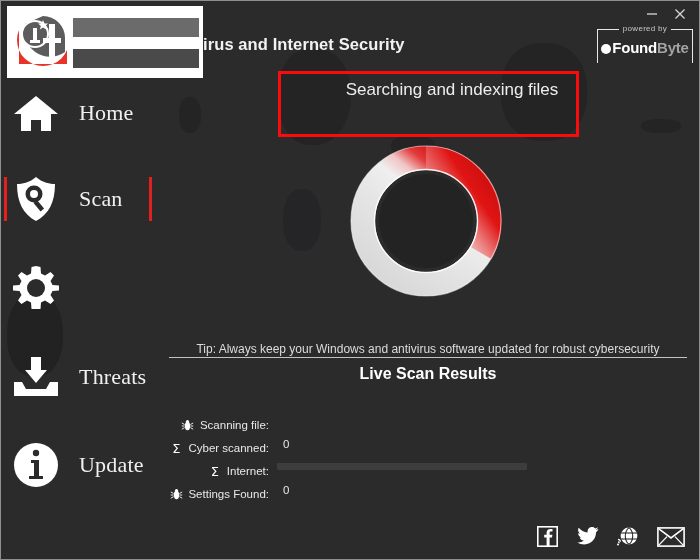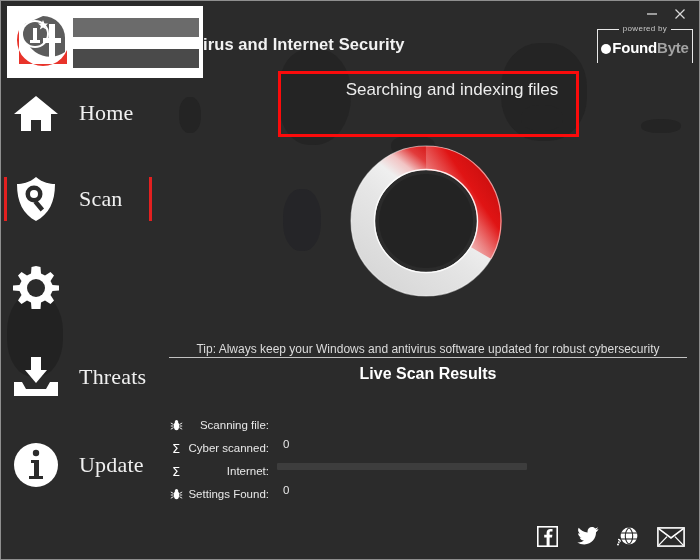--- a/index.html
+++ b/index.html
@@ -252,21 +252,21 @@
   .stat-row {
     position: relative;
     height: 23px;
     display: flex;
     align-items: center;
   }
   .stat-label-wrap {
     width: 100px;
     display: flex;
     align-items: center;
-    justify-content: space-between;
+    justify-content: flex-end;
     gap: 5px;
     margin-top: 9px;
   }
   .stat-icon {
     color: #ffffff;
     display: flex;
     align-items: center;
     justify-content: center;
     width: 14px;
   }

